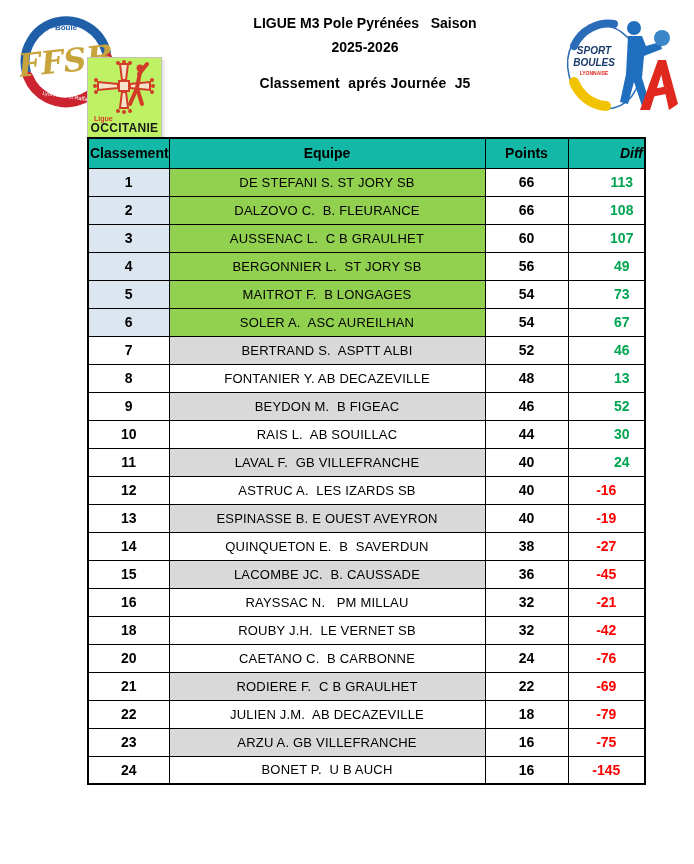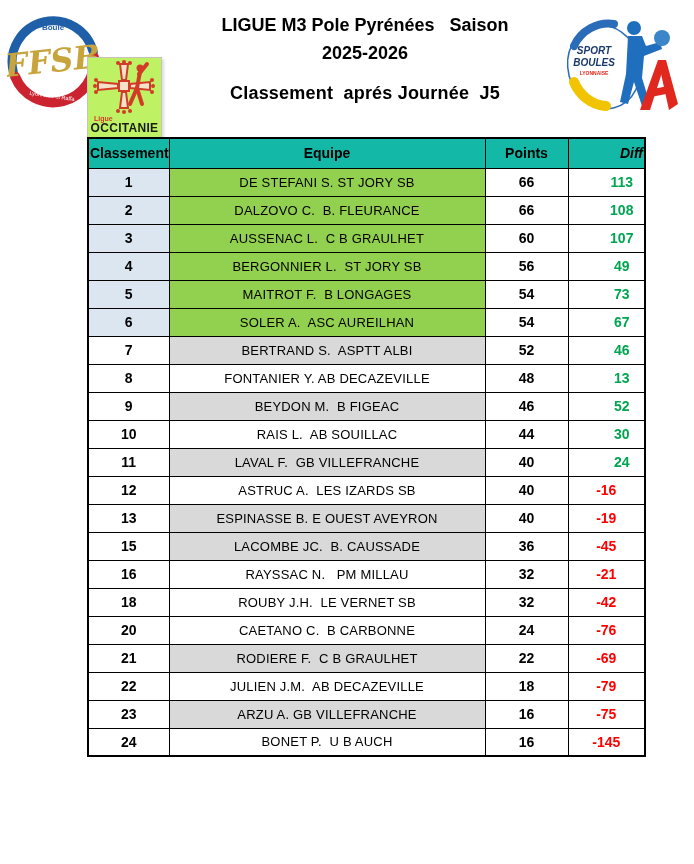--- a/index.html
+++ b/index.html
@@ -3,26 +3,26 @@
 <meta charset="utf-8">
 <style>
   html,body{margin:0;padding:0;}
   body{
     width:694px;height:864px;background:#ffffff;position:relative;
     font-family:"Liberation Sans", sans-serif;color:#000;overflow:hidden;
   }
   
   .header{position:absolute;left:0;top:0;width:694px;height:137px;}
   .title-block{position:absolute;left:165px;top:16px;width:400px;text-align:center;}
-  .title-line{font-weight:bold;font-size:18px;line-height:1.0;white-space:pre;color:#000;}
+  .title-line{font-weight:bold;font-size:14px;line-height:1.0;white-space:pre;color:#000;}
   .title-line1{margin-bottom:10px;}
   .title-line2{margin-bottom:22px;}
   .title-line3{letter-spacing:.2px;}
 
-  .logo-ffsb{position:absolute;left:7px;top:4px;width:92px;height:104px;text-align:center;}
+  .logo-ffsb{position:absolute;left:20px;top:4px;width:92px;height:104px;text-align:center;}
   .logo-occitanie{
     position:absolute;left:87px;top:57px;width:73px;height:80px;background:#bef264;
     border:1px solid #c8c2b9;box-shadow:2px 2px 3px rgba(0,0,0,.15);
     display:flex;flex-direction:column;align-items:center;justify-content:flex-end;
   }
   .occ-cross{position:absolute;left:2px;top:2px;}
   .occ-ligue{font-size:7px;color:#d23b27;font-weight:bold;align-self:flex-start;margin-left:6px;line-height:1;}
   .occ-name{font-size:12px;font-weight:bold;color:#1a1a1a;letter-spacing:.3px;margin:0 0 4px 0;line-height:1;}
   .logo-sportboules{position:absolute;left:562px;top:12px;width:116px;height:106px;}
 
@@ -230,20 +230,26 @@
         <td class="cell-points">40</td>
         <td class="cell-diff neg">-16</td>
       </tr>
       <tr>
         <td class="cell-rank">13</td>
         <td class="cell-team hl-gray">ESPINASSE B. E OUEST AVEYRON</td>
         <td class="cell-points">40</td>
         <td class="cell-diff neg">-19</td>
       </tr>
       <tr>
+        <td class="cell-rank">14</td>
+        <td class="cell-team hl-white">QUINQUETON E.  B  SAVERDUN</td>
+        <td class="cell-points">38</td>
+        <td class="cell-diff neg">-27</td>
+      </tr>
+      <tr>
         <td class="cell-rank">15</td>
         <td class="cell-team hl-gray">LACOMBE JC.  B. CAUSSADE</td>
         <td class="cell-points">36</td>
         <td class="cell-diff neg">-45</td>
       </tr>
       <tr>
         <td class="cell-rank">16</td>
         <td class="cell-team hl-white">RAYSSAC N.   PM MILLAU</td>
         <td class="cell-points">32</td>
         <td class="cell-diff neg">-21</td>

